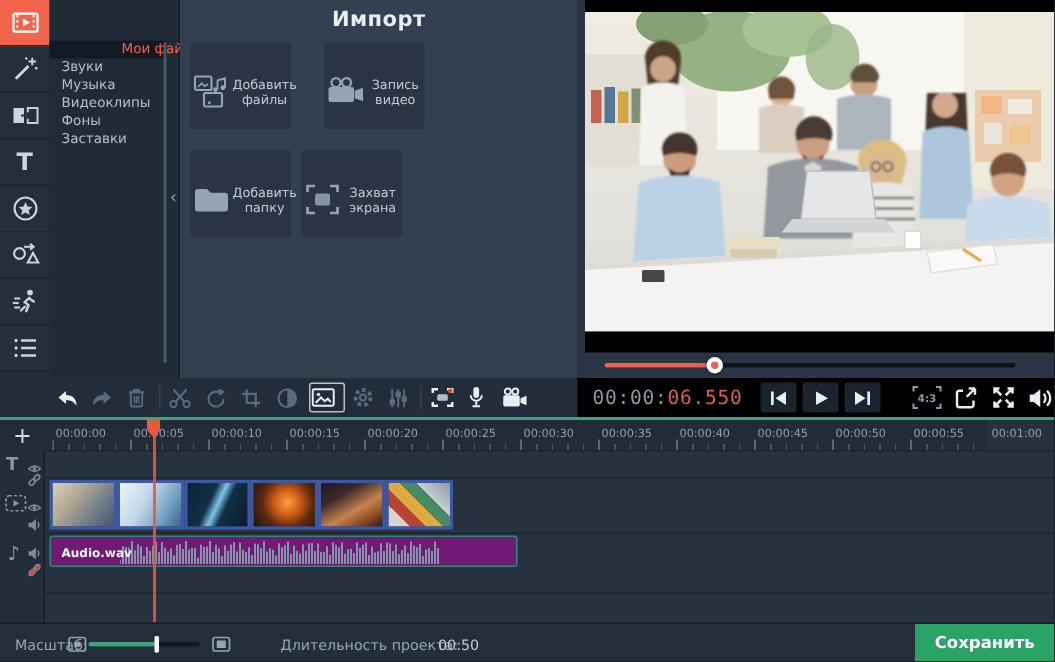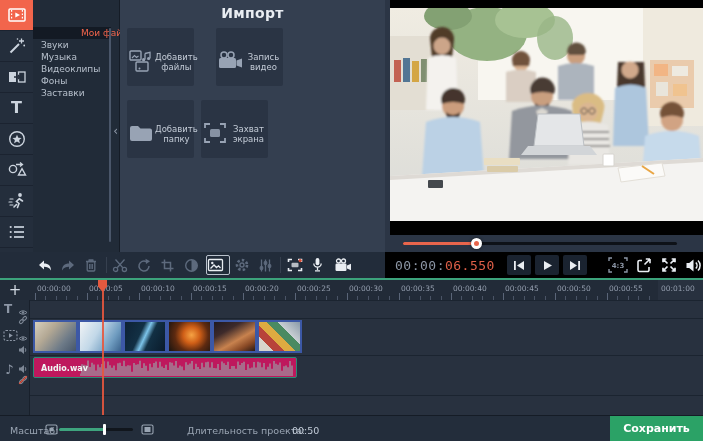--- a/index.html
+++ b/index.html
@@ -71,21 +71,21 @@
   .trk-icon{position:absolute;color:#8d97a6;}
   .trk-mini{position:absolute;color:#7e8896;cursor:pointer;}
   .video-clips{position:absolute;left:33px;top:42px;height:33px;display:flex;}
   .clip{width:44.8px;height:33px;border:2px solid #3c58a6;cursor:pointer;}
   .t1{background:linear-gradient(130deg,#d8cfbc 0%,#b3a894 35%,#6e7b88 70%,#46566a 100%);}
   .t2{background:linear-gradient(120deg,#f0f3f5 0%,#c2d8e8 40%,#6f9cc0 75%,#3a628c 100%);}
   .t3{background:linear-gradient(115deg,#0d2134 0%,#123044 38%,#7cc4ea 50%,#123044 62%,#0a1a2a 100%);}
   .t4{background:radial-gradient(circle at 55% 45%,#f6a344 0%,#d05f17 30%,#5e2a10 60%,#191410 100%);}
   .t5{background:linear-gradient(150deg,#1f1820 0%,#3d2a2a 30%,#c8824e 60%,#8a4a26 80%,#2a1a14 100%);}
   .t6{background:linear-gradient(45deg,#d8d4cc 0%,#d8d4cc 20%,#b8433a 20%,#b8433a 36%,#ddab41 36%,#ddab41 52%,#4a8a62 52%,#4a8a62 68%,#c9cfd4 68%,#8a9aa8 100%);}
-  .audio-clip{position:absolute;left:33px;top:79px;width:264px;height:21px;background:#be185d;
+  .audio-clip{position:absolute;left:33px;top:79px;width:312px;height:21px;background:#701a75;
               border:1px solid #2b8a75;border-radius:2px;cursor:pointer;overflow:hidden;}
   .audio-label{position:absolute;left:7px;top:6px;font-size:8px;font-weight:bold;color:#f0f8f5;}
   .playhead-line{position:absolute;left:102px;top:281px;width:2px;height:134px;background:rgba(230,88,62,.9);cursor:ew-resize;}
   .playhead-marker{position:absolute;left:98px;top:280px;width:9px;height:12px;background:#e4593f;
                    clip-path:polygon(0 0,100% 0,100% 55%,50% 100%,0 55%);cursor:ew-resize;}
 
   
   .statusbar{left:0;top:415px;width:703px;height:26px;background:#232d3b;border-top:1px solid #151c26;}
   .sb-label{position:absolute;font-size:9.5px;color:#9aa5b3;top:9px;}
   .zoom-btn{position:absolute;top:6px;width:14px;height:14px;color:#9aa5b3;display:flex;align-items:center;justify-content:center;cursor:pointer;}

